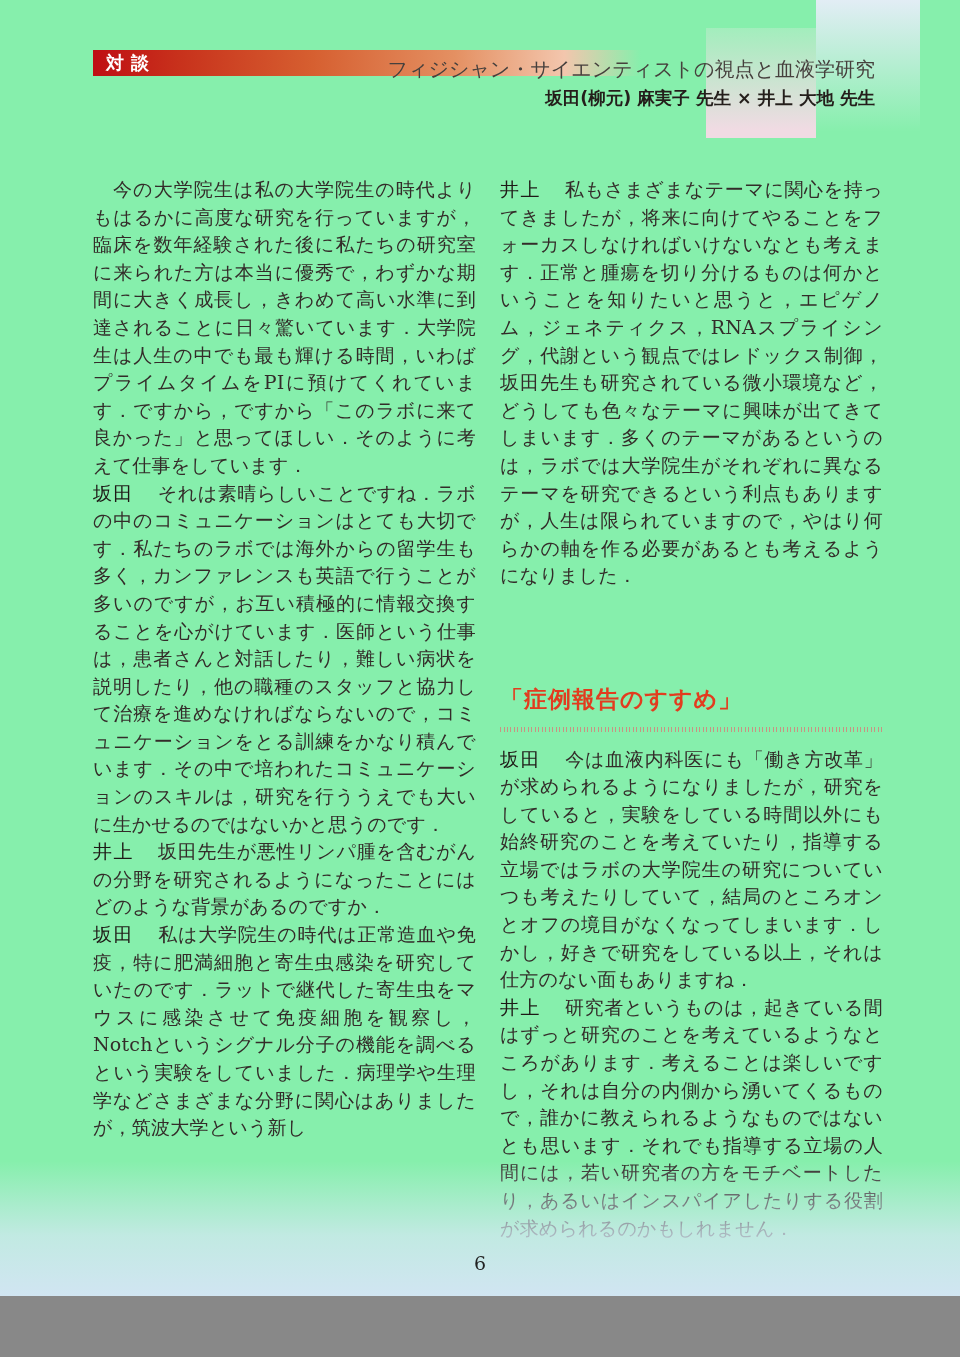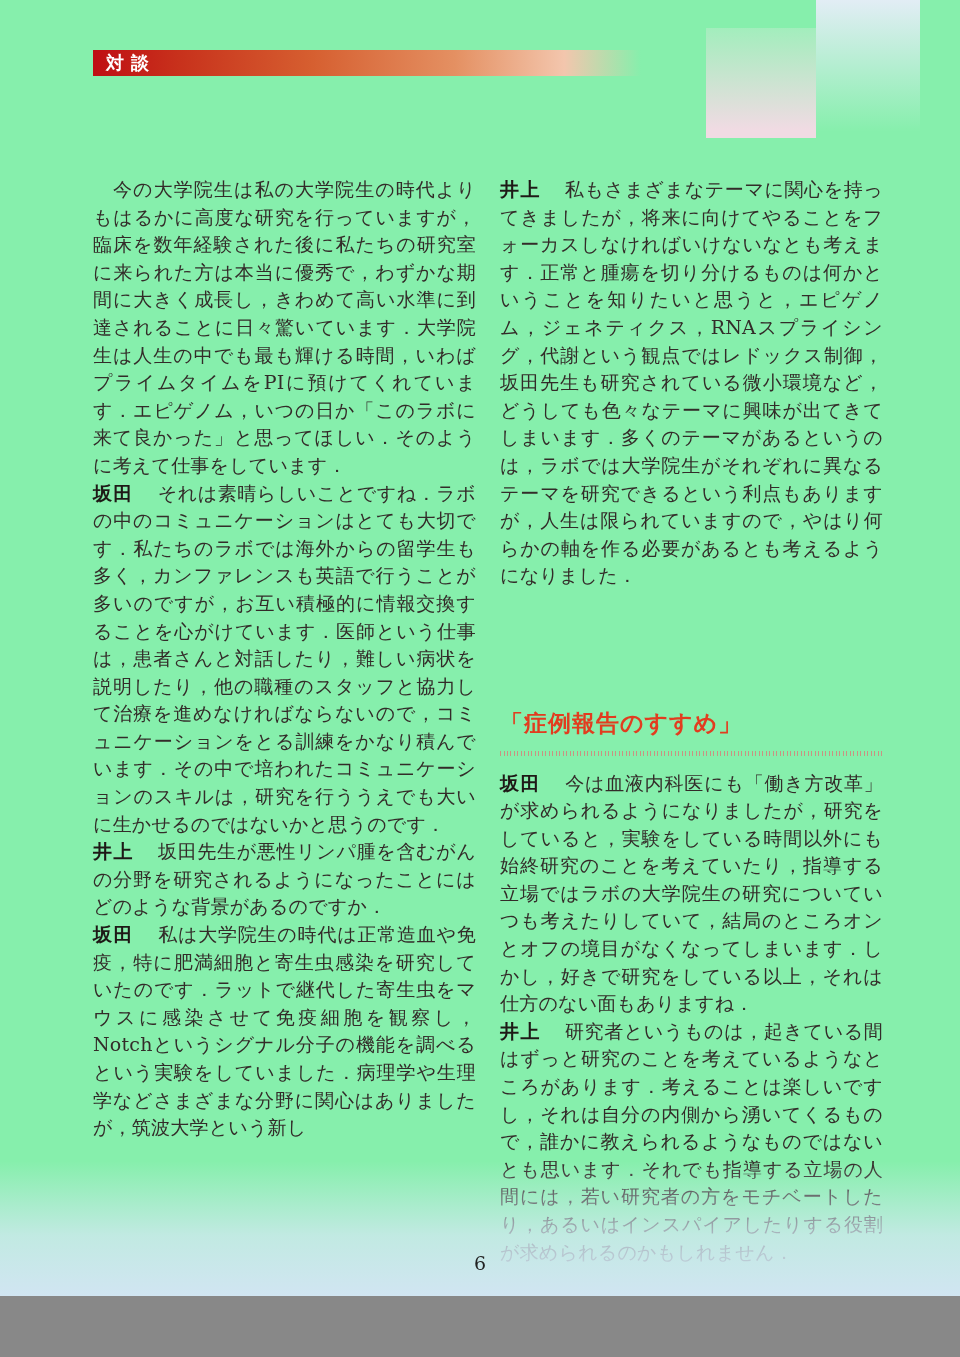--- a/index.html
+++ b/index.html
@@ -37,23 +37,23 @@
   .col{
     position:absolute;top:176px;width:383px;
     font-size:19px;line-height:27.6px;letter-spacing:0.2px;
     text-align:justify;
   }
   .col-left{left:93px;}
   .col-right{left:500px;}
   .para{margin:0;}
   .speaker{
     font-family:"DejaVu Sans","Liberation Sans",sans-serif;
-    font-weight:bold;margin-right:24px;letter-spacing:1px;color:#1e1916;
+    font-weight:normal;margin-right:24px;letter-spacing:1px;color:#1e1916;
   }
-  .sec-head-wrap{margin-top:120px;margin-bottom:12px;}
+  .sec-head-wrap{margin-top:96px;margin-bottom:12px;}
   .sec-head{
     margin:0 0 13px 0;
     font-family:"DejaVu Sans","Liberation Sans",sans-serif;
     font-weight:bold;font-size:23px;letter-spacing:1px;color:#e23c1f;
   }
   .dotted-rule{
     height:5px;margin-bottom:14px;
     background:repeating-linear-gradient(90deg,#d4837b 0,#d4837b 1px,transparent 1px,transparent 3.5px);
     opacity:.85;
   }
@@ -71,23 +71,25 @@
 <body>
 
 <div class="page">
 
   <div class="banner">
     <span class="banner-tag">対談</span>
   </div>
   <div class="deco pink"></div>
   <div class="deco blue"></div>
 
+  <div class="title">フィジシャン・サイエンティストの視点と血液学研究</div>
+  <div class="subtitle">坂田(柳元) 麻実子 先生 × 井上 大地 先生</div>
 
   <div class="col col-left" id="col-left">
-      <div class="para">　今の大学院生は私の大学院生の時代よりもはるかに高度な研究を行っていますが，臨床を数年経験された後に私たちの研究室に来られた方は本当に優秀で，わずかな期間に大きく成長し，きわめて高い水準に到達されることに日々驚いています．大学院生は人生の中でも最も輝ける時間，いわばプライムタイムをPIに預けてくれています．エピゲノム，いつの日か「このラボに来て良かった」と思ってほしい．そのように考えて仕事をしています．</div>
+      <div class="para">　今の大学院生は私の大学院生の時代よりもはるかに高度な研究を行っていますが，臨床を数年経験された後に私たちの研究室に来られた方は本当に優秀で，わずかな期間に大きく成長し，きわめて高い水準に到達されることに日々驚いています．大学院生は人生の中でも最も輝ける時間，いわばプライムタイムをPIに預けてくれています．ですから，ですから「このラボに来て良かった」と思ってほしい．そのように考えて仕事をしています．</div>
       <div class="para"><b class="speaker">坂田</b>それは素晴らしいことですね．ラボの中のコミュニケーションはとても大切です．私たちのラボでは海外からの留学生も多く，カンファレンスも英語で行うことが多いのですが，お互い積極的に情報交換することを心がけています．医師という仕事は，患者さんと対話したり，難しい病状を説明したり，他の職種のスタッフと協力して治療を進めなければならないので，コミュニケーションをとる訓練をかなり積んでいます．その中で培われたコミュニケーションのスキルは，研究を行ううえでも大いに生かせるのではないかと思うのです．</div>
       <div class="para"><b class="speaker">井上</b>坂田先生が悪性リンパ腫を含むがんの分野を研究されるようになったことにはどのような背景があるのですか．</div>
       <div class="para"><b class="speaker">坂田</b>私は大学院生の時代は正常造血や免疫，特に肥満細胞と寄生虫感染を研究していたのです．ラットで継代した寄生虫をマウスに感染させて免疫細胞を観察し，Notchというシグナル分子の機能を調べるという実験をしていました．病理学や生理学などさまざまな分野に関心はありましたが，筑波大学という新し</div>
     </div>
 
   <div class="col col-right">
     <div id="right-pre">
         <div class="para"><b class="speaker">井上</b>私もさまざまなテーマに関心を持ってきましたが，将来に向けてやることをフォーカスしなければいけないなとも考えます．正常と腫瘍を切り分けるものは何かということを知りたいと思うと，エピゲノム，ジェネティクス，RNAスプライシング，代謝という観点ではレドックス制御，坂田先生も研究されている微小環境など，どうしても色々なテーマに興味が出てきてしまいます．多くのテーマがあるというのは，ラボでは大学院生がそれぞれに異なるテーマを研究できるという利点もありますが，人生は限られていますので，やはり何らかの軸を作る必要があるとも考えるようになりました．</div>
       </div>
     <div class="sec-head-wrap">

